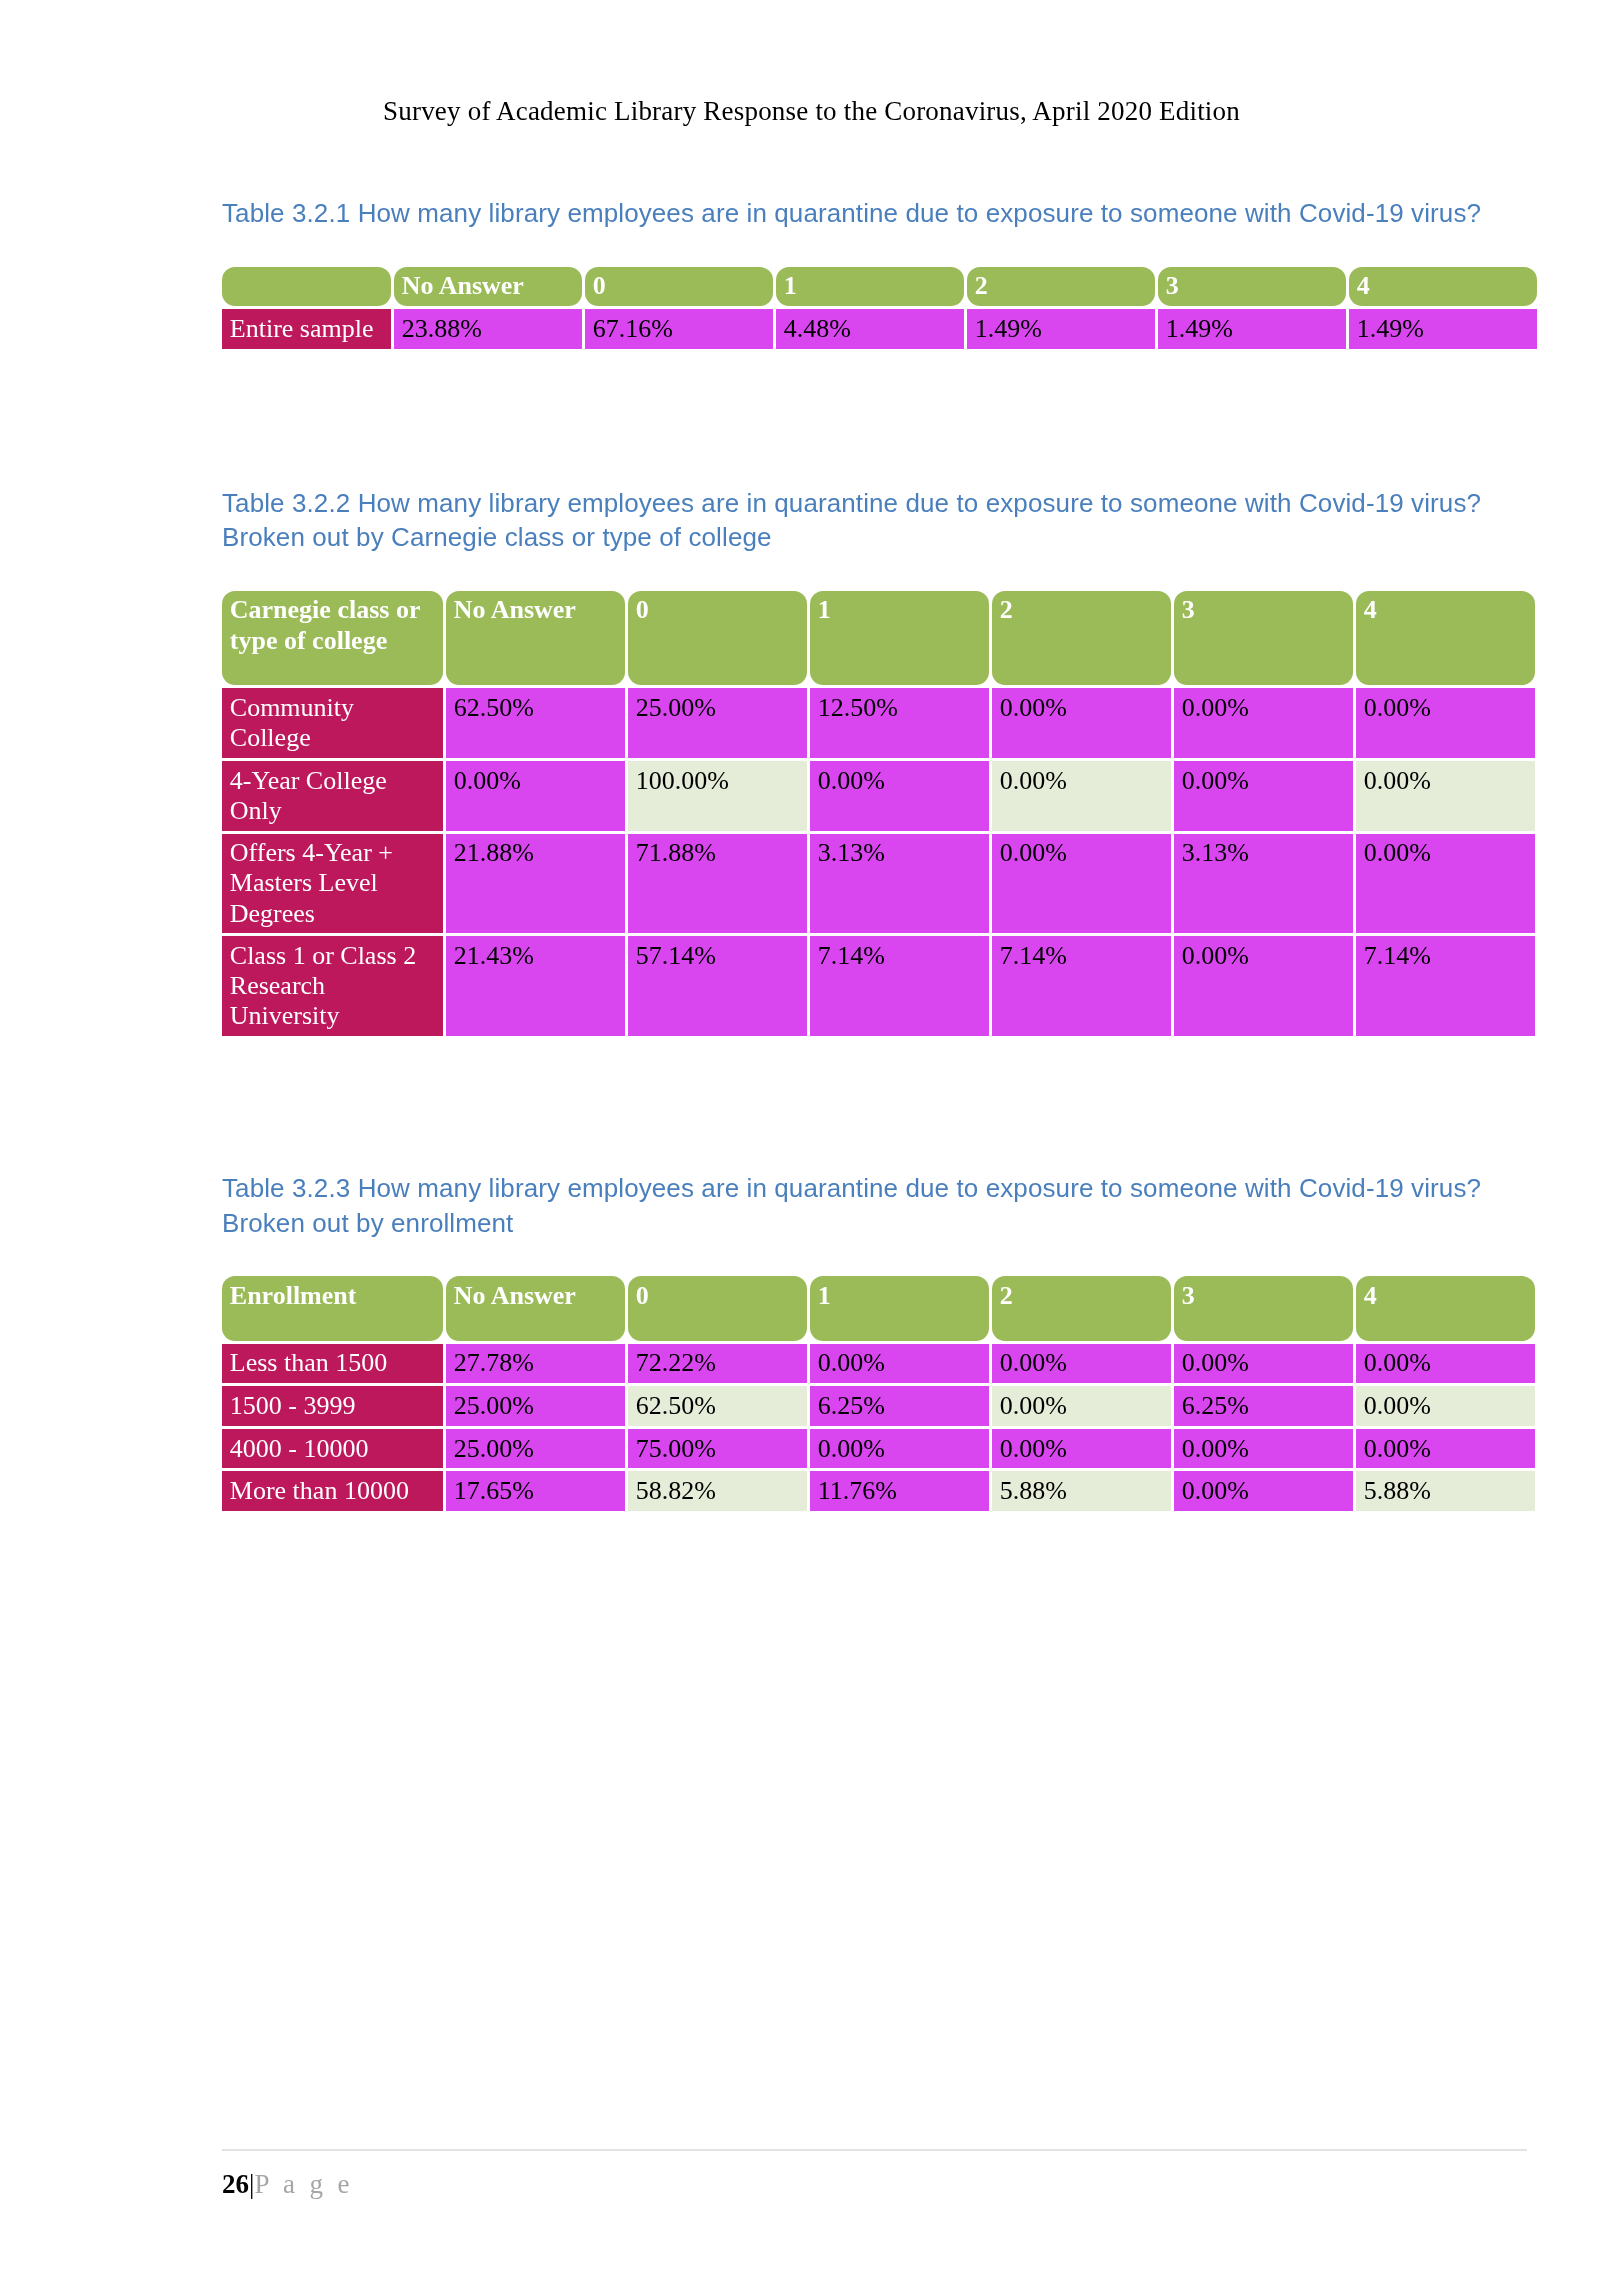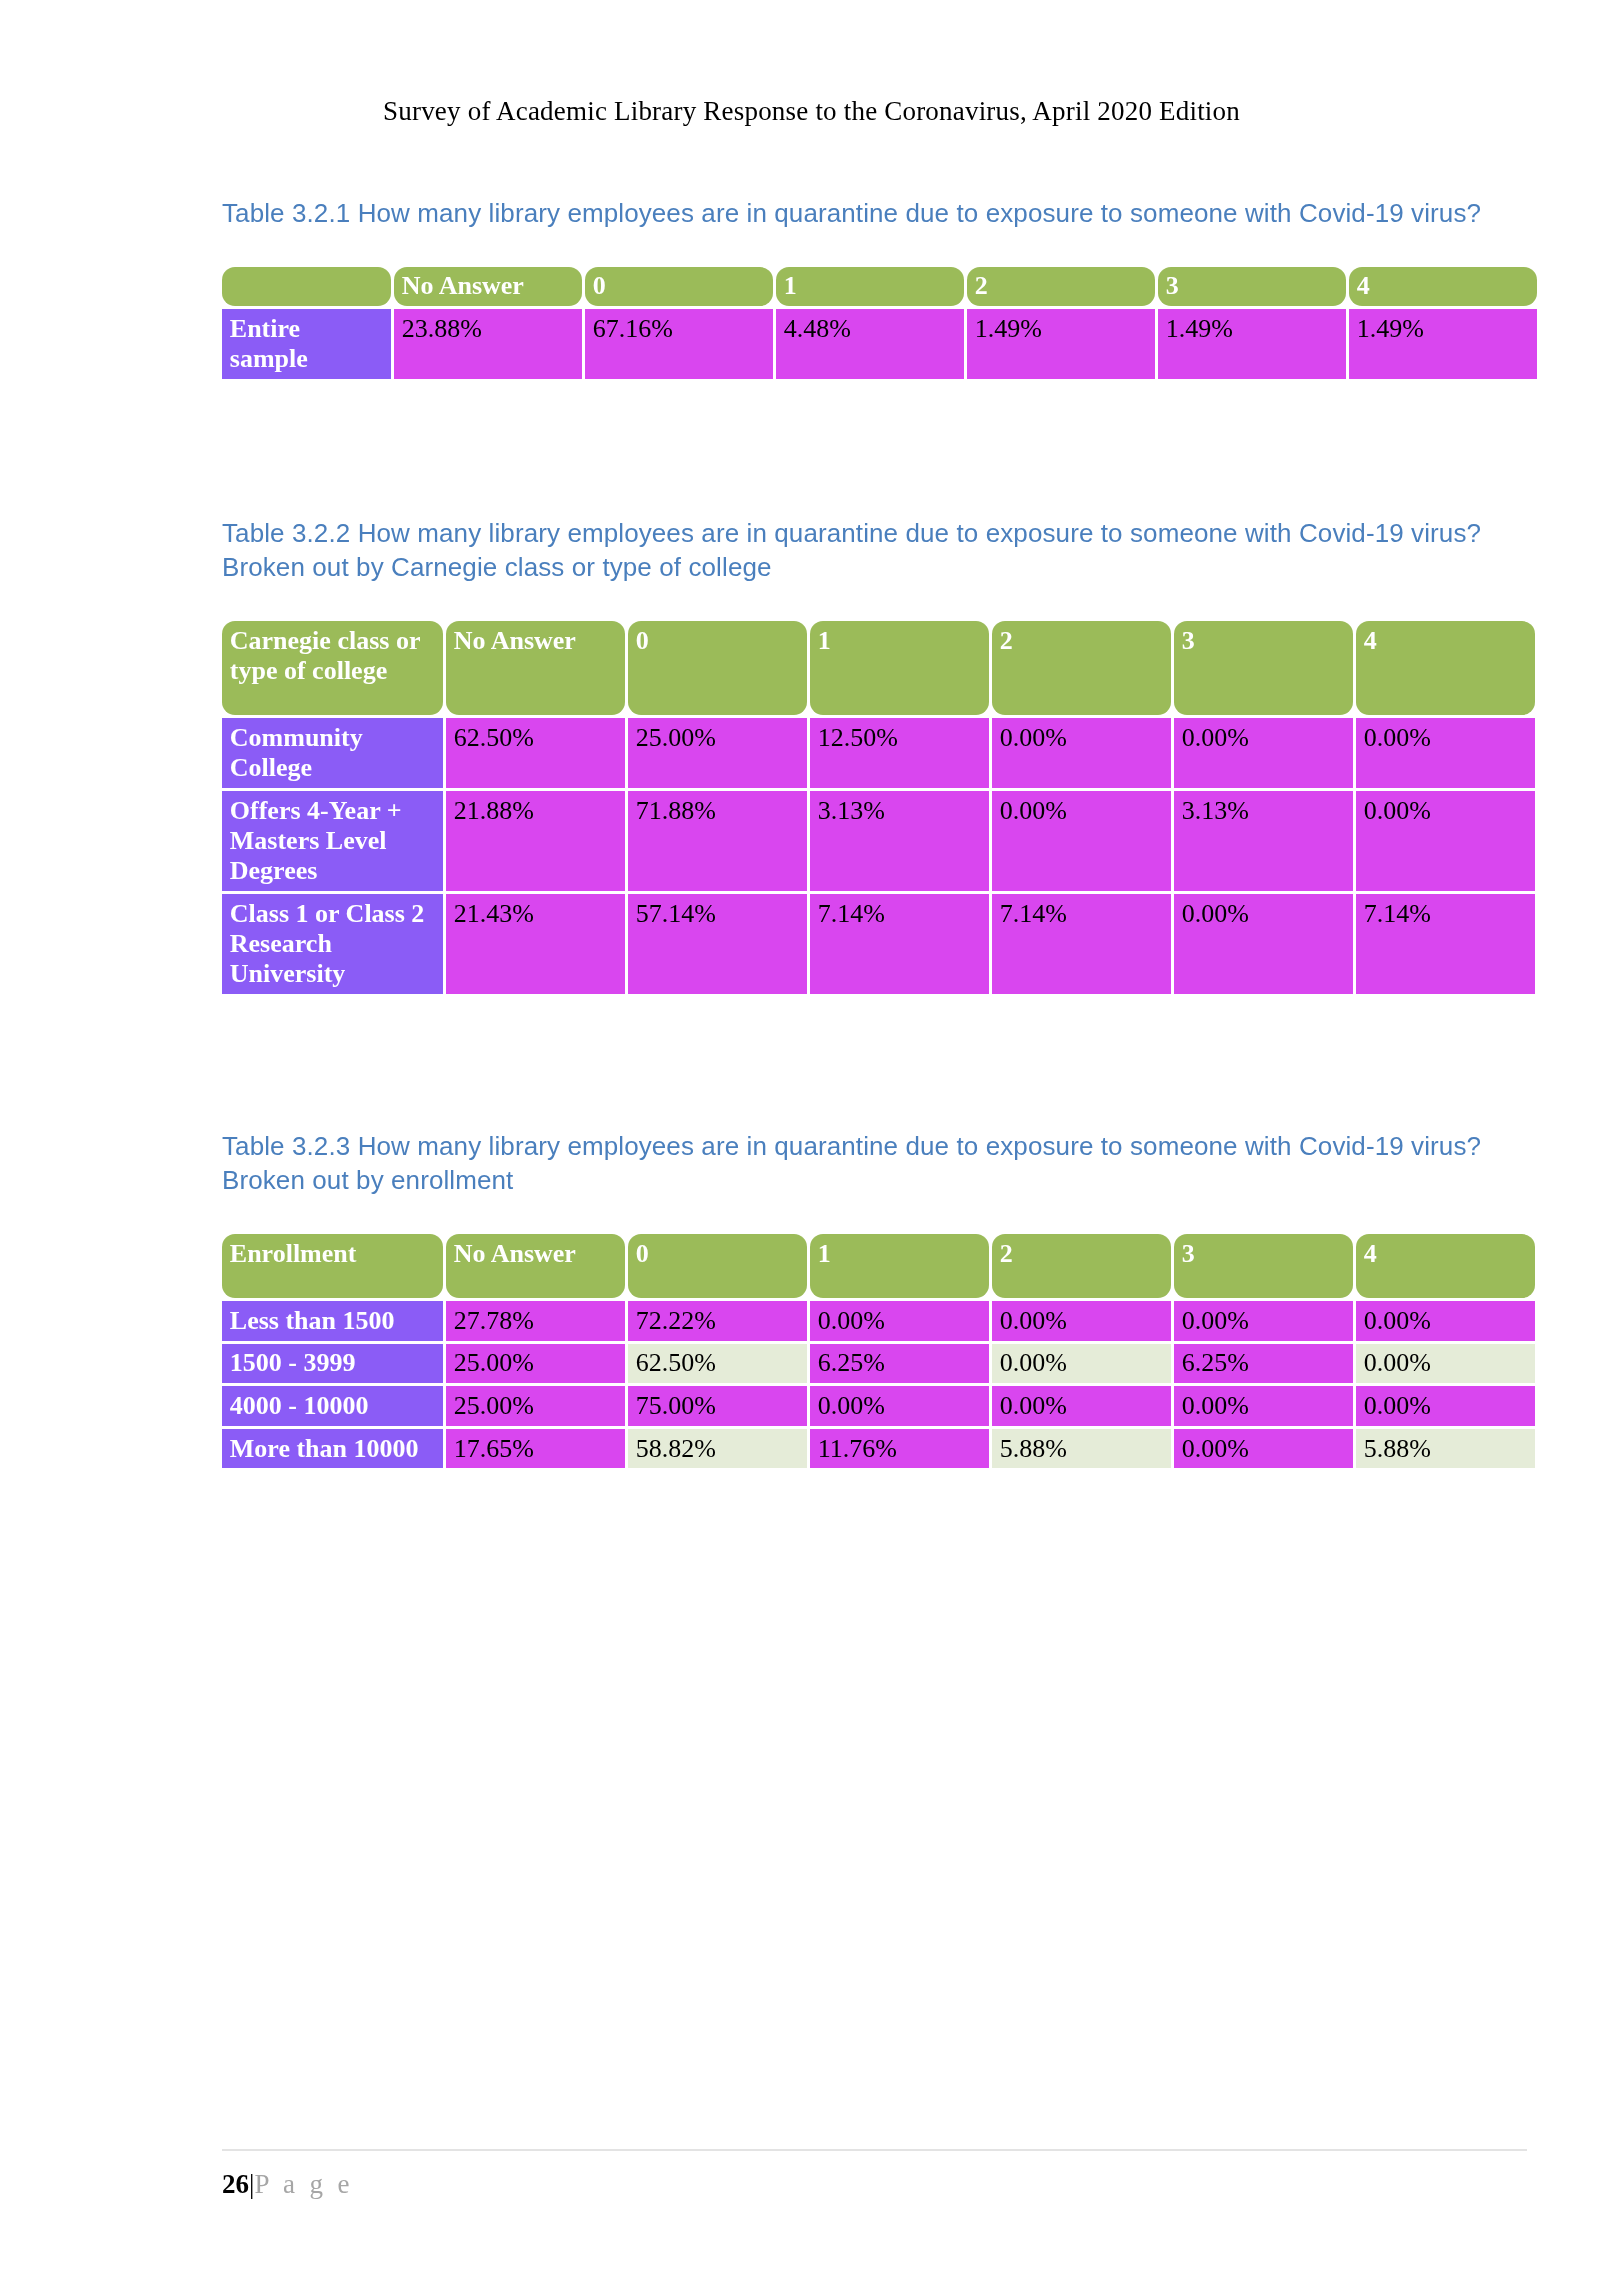--- a/index.html
+++ b/index.html
@@ -63,23 +63,23 @@
     text-align: left;
     border: 0;
   }
   th.col-head {
     background: #9bbb59;
     color: #ffffff;
     font-weight: bold;
     border-radius: 13px;
   }
   th.row-head {
-    background: #8b5cf6;
+    background: #be185d;
     color: #ffffff;
-    font-weight: bold;
+    font-weight: normal;
   }
   td.cell-dark {
     background: #d946ef;
     color: #000000;
   }
   td.cell-light {
     background: #e5ecd8;
     color: #000000;
   }
   .spacer-cap { height: 33px; }
@@ -192,20 +192,29 @@
         <tr>
           <th class="row-head">Community College</th>
           <td class="cell-dark">62.50%</td>
           <td class="cell-dark">25.00%</td>
           <td class="cell-dark">12.50%</td>
           <td class="cell-dark">0.00%</td>
           <td class="cell-dark">0.00%</td>
           <td class="cell-dark">0.00%</td>
         </tr>
         <tr>
+          <th class="row-head">4-Year College Only</th>
+          <td class="cell-dark">0.00%</td>
+          <td class="cell-light">100.00%</td>
+          <td class="cell-dark">0.00%</td>
+          <td class="cell-light">0.00%</td>
+          <td class="cell-dark">0.00%</td>
+          <td class="cell-light">0.00%</td>
+        </tr>
+        <tr>
           <th class="row-head">Offers 4-Year + Masters Level Degrees</th>
           <td class="cell-dark">21.88%</td>
           <td class="cell-dark">71.88%</td>
           <td class="cell-dark">3.13%</td>
           <td class="cell-dark">0.00%</td>
           <td class="cell-dark">3.13%</td>
           <td class="cell-dark">0.00%</td>
         </tr>
         <tr>
           <th class="row-head">Class 1 or Class 2 Research University</th>

